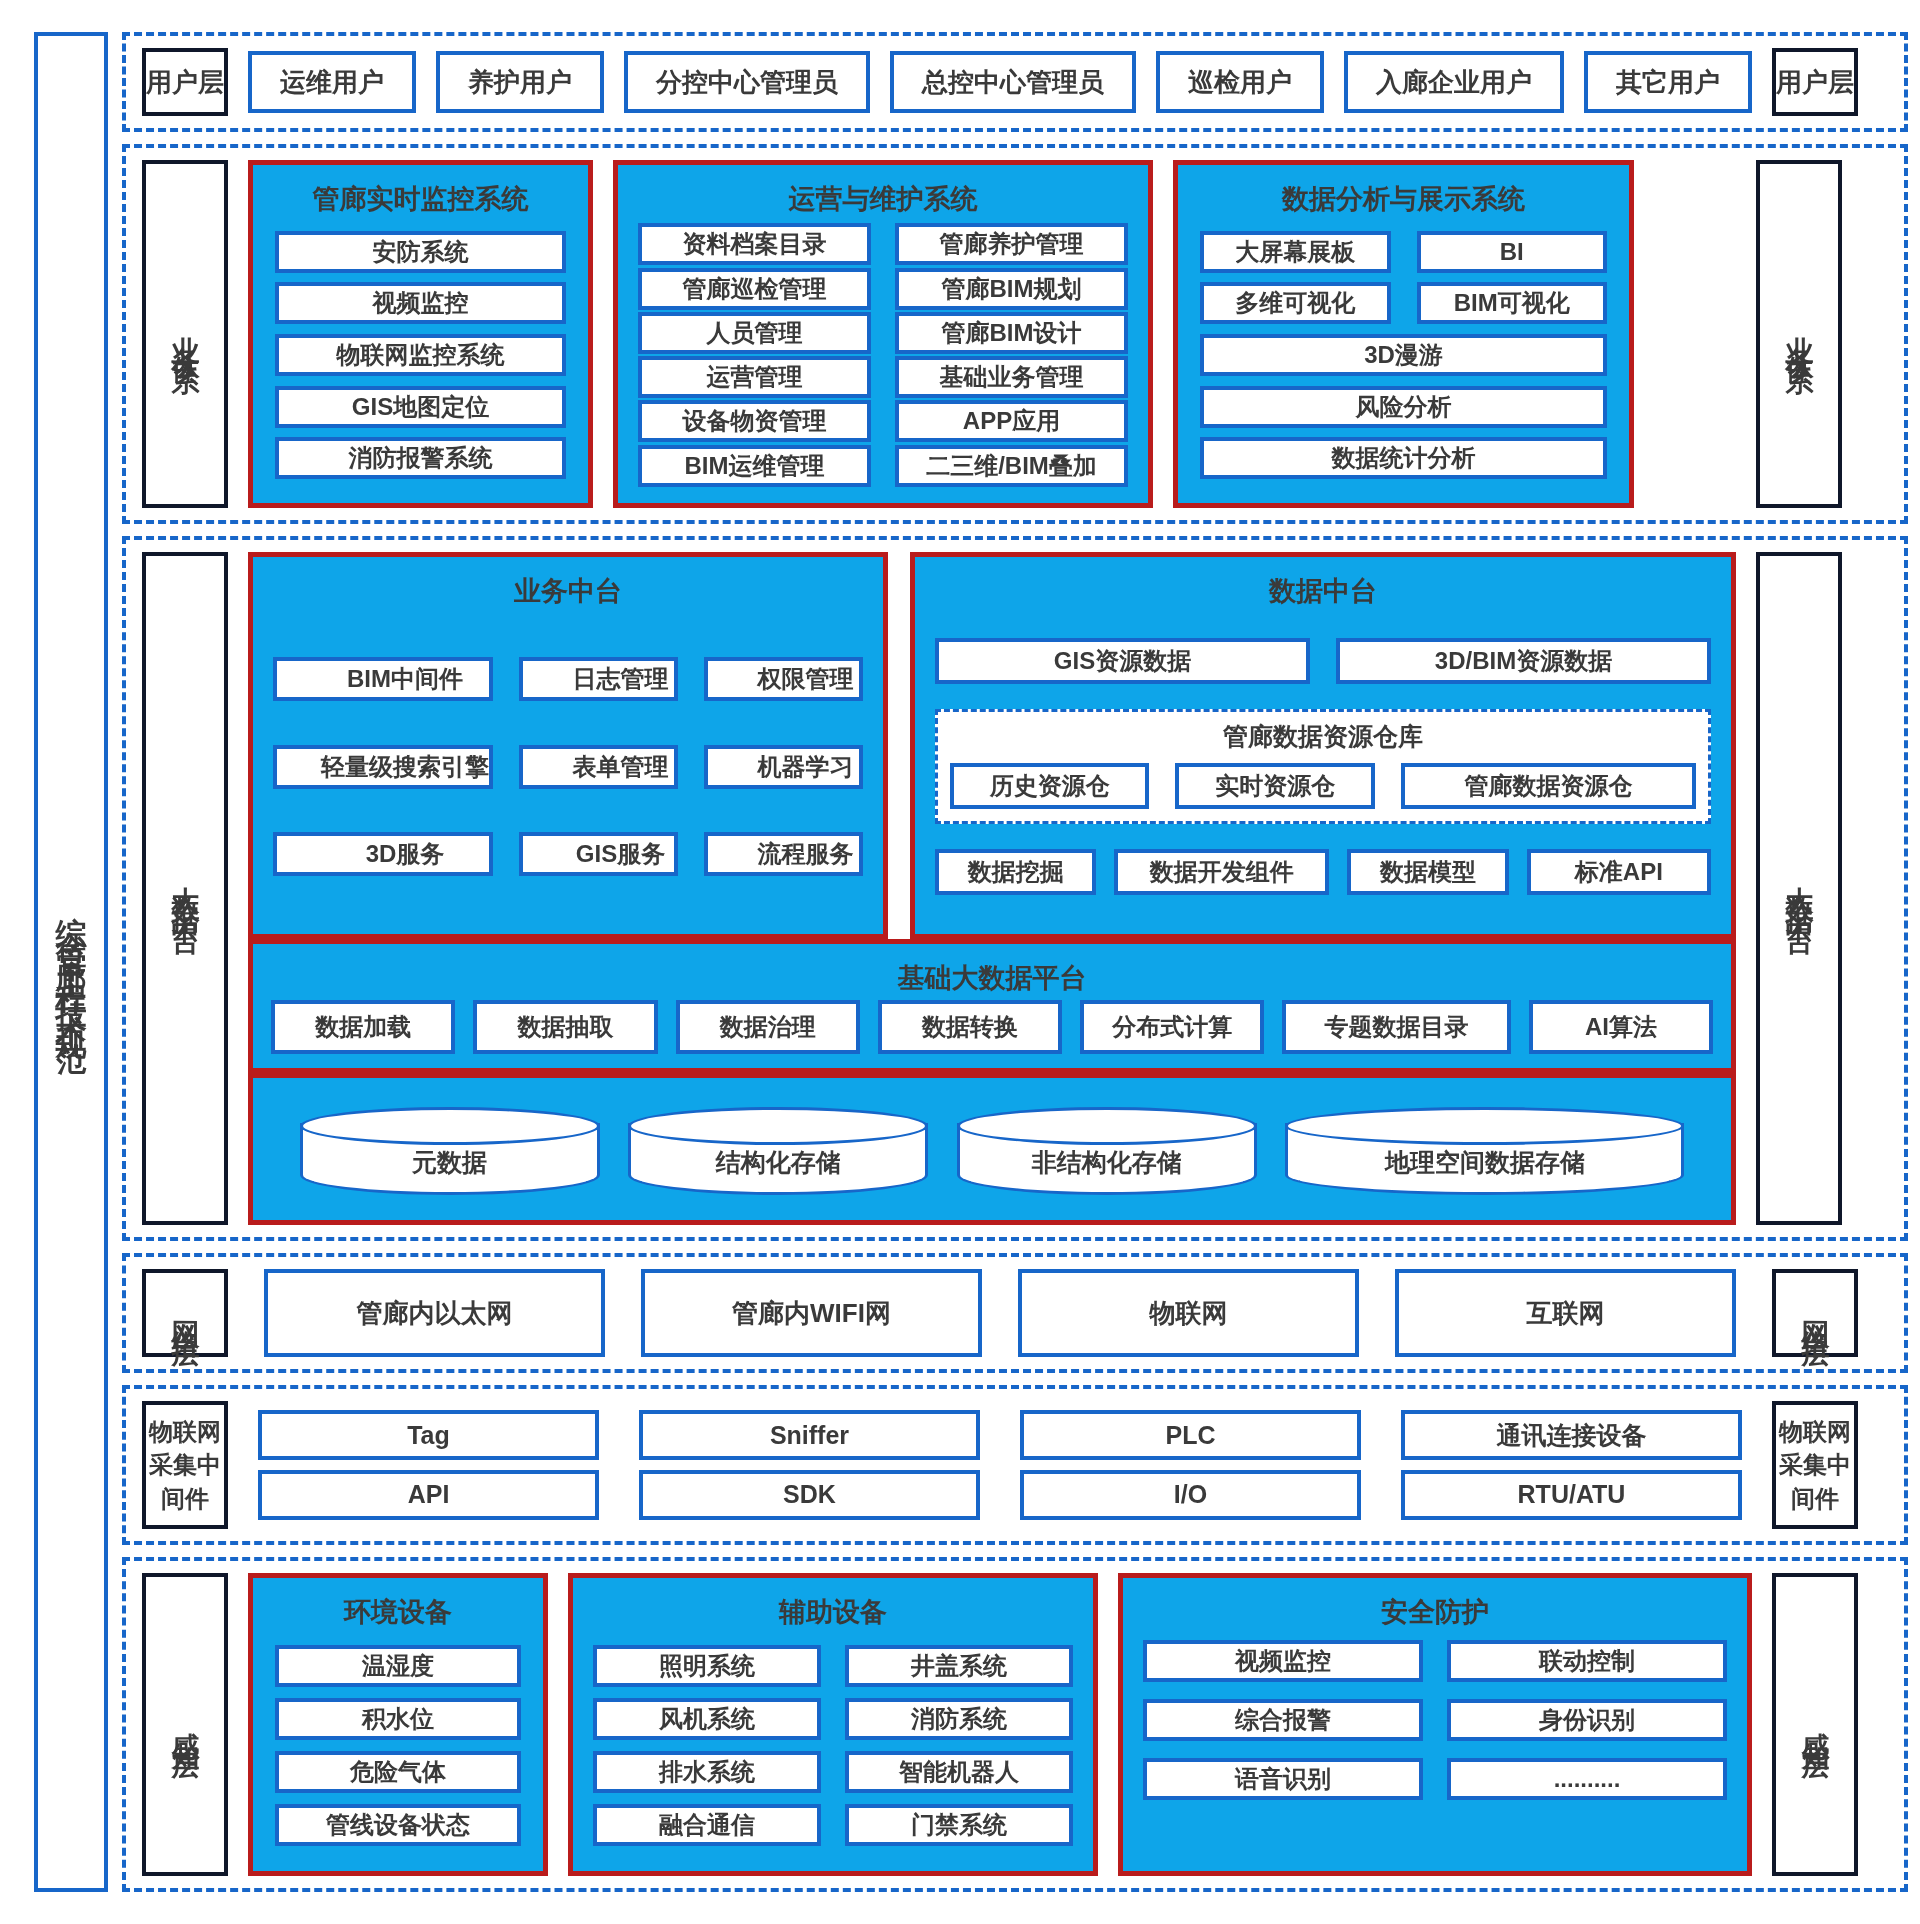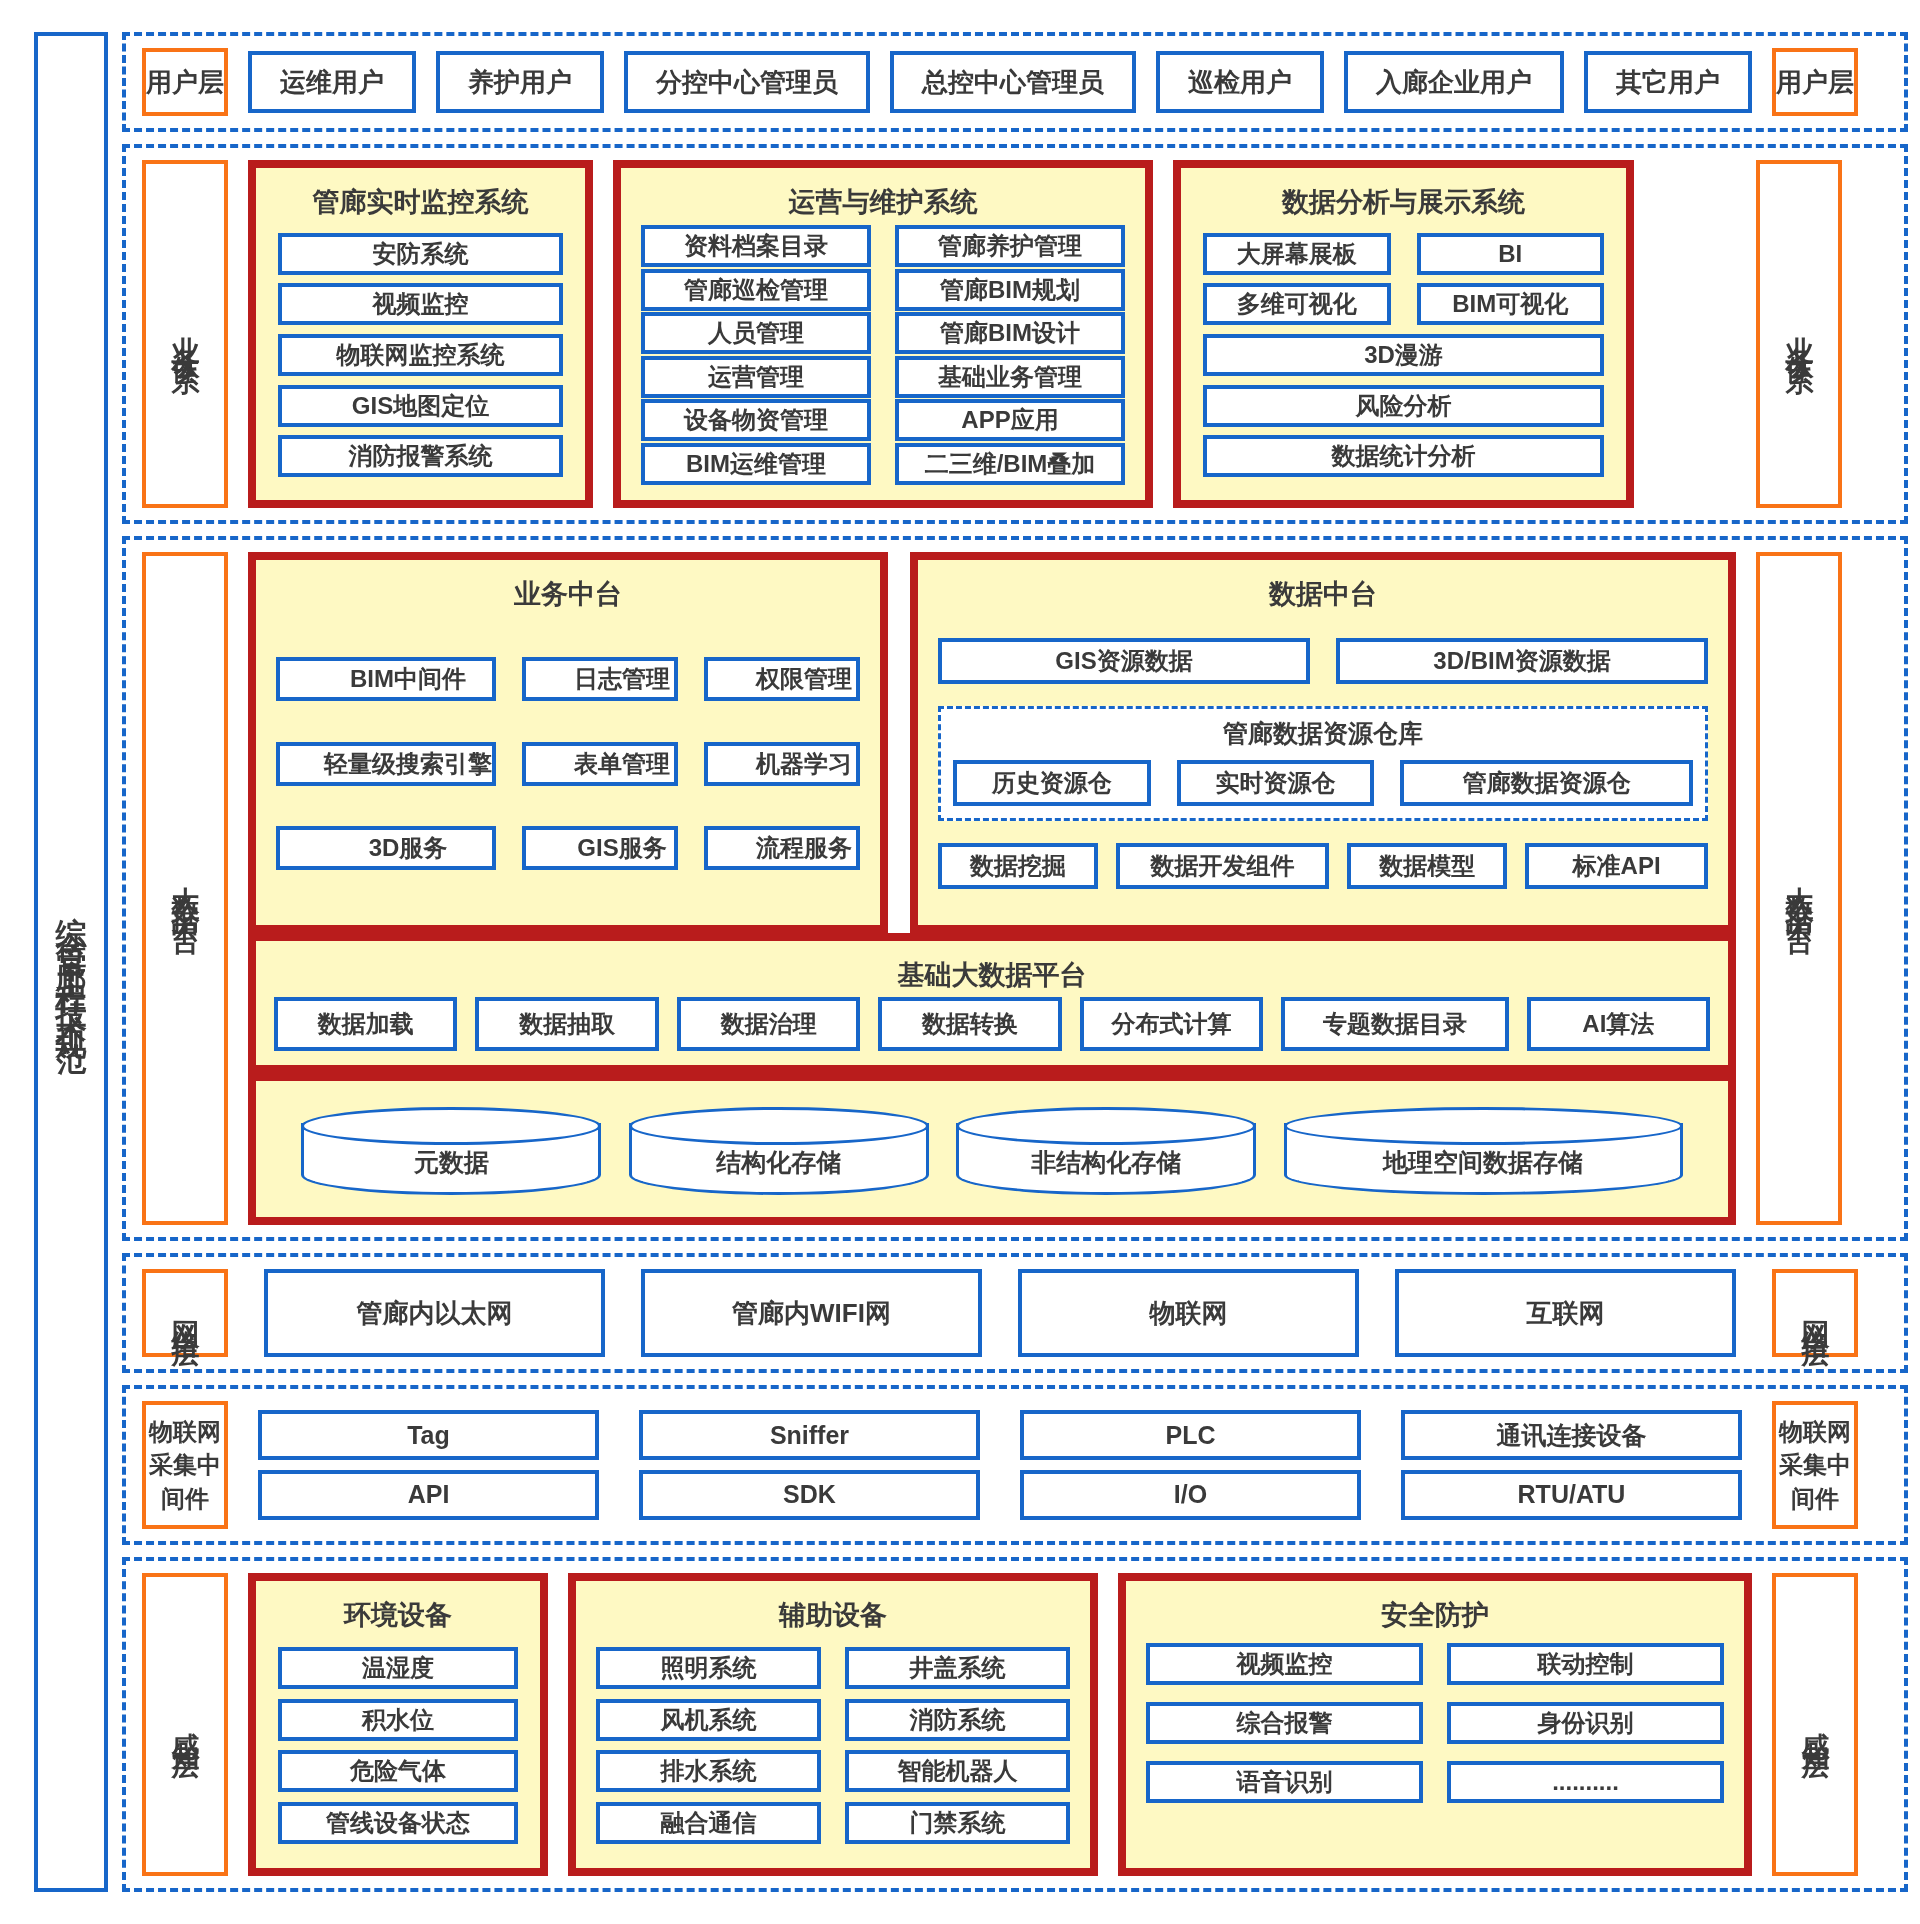--- a/index.html
+++ b/index.html
@@ -30,21 +30,21 @@
   .content { flex: 1; display: flex; flex-direction: column; gap: 12px; }
 
   .band {
     border: 4px dashed #1766c9;
     display: flex; gap: 20px;
     padding: 12px 16px;
     background: #fff;
   }
   .vlabel {
     flex: 0 0 86px;
-    border: 4px solid #f97316;
+    border: 4px solid #0f172a;
     display: flex; align-items: center; justify-content: center;
     background: #fff; text-align: center;
   }
   .vlabel .wrap {
     font-size: 24px; line-height: 1.4; word-break: break-all;
     writing-mode: horizontal-tb; text-align: center;
   }
   .hlabel { font-size: 26px; }
   .mr46 { margin-right: 46px; }
   .mr30 { margin-right: 30px; }
@@ -54,21 +54,21 @@
   .band-user .vlabel { align-self: stretch; }
   .user-box {
     border: 4px solid #1766c9; height: 62px;
     display: flex; align-items: center; justify-content: center;
     padding: 0 28px; font-size: 26px; white-space: nowrap; background: #fff;
   }
   .push-right { margin-left: auto; }
 
   
   .sys-box {
-    border: 8px solid #b91c1c; background: #fef9c3;
+    border: 5px solid #b91c1c; background: #0ea5e9;
     display: flex; flex-direction: column;
     padding: 8px 14px 14px;
   }
   .sys-title { font-size: 27px; text-align: center; padding: 8px 0 4px; flex: none; }
   .item {
     border: 4px solid #1766c9; height: 44px;
     display: flex; align-items: center; justify-content: center;
     font-size: 24px; white-space: nowrap; background: #fff;
   }
   .stack { flex: 1; display: flex; flex-direction: column; justify-content: space-evenly; padding: 0 8px; }

